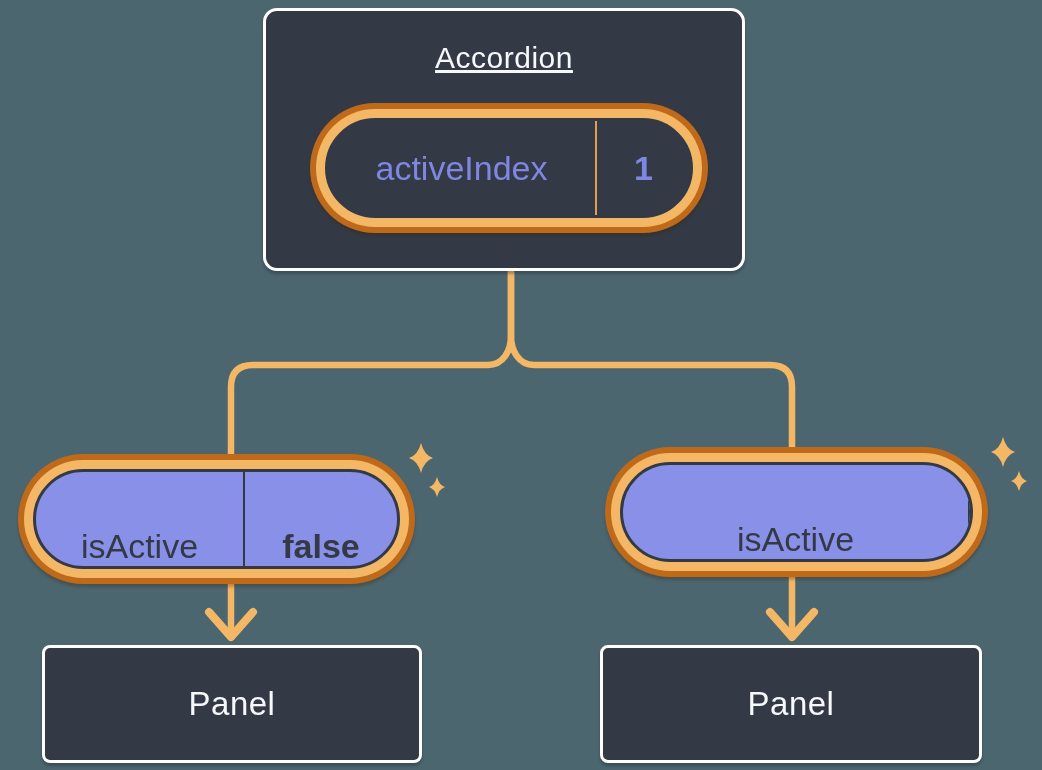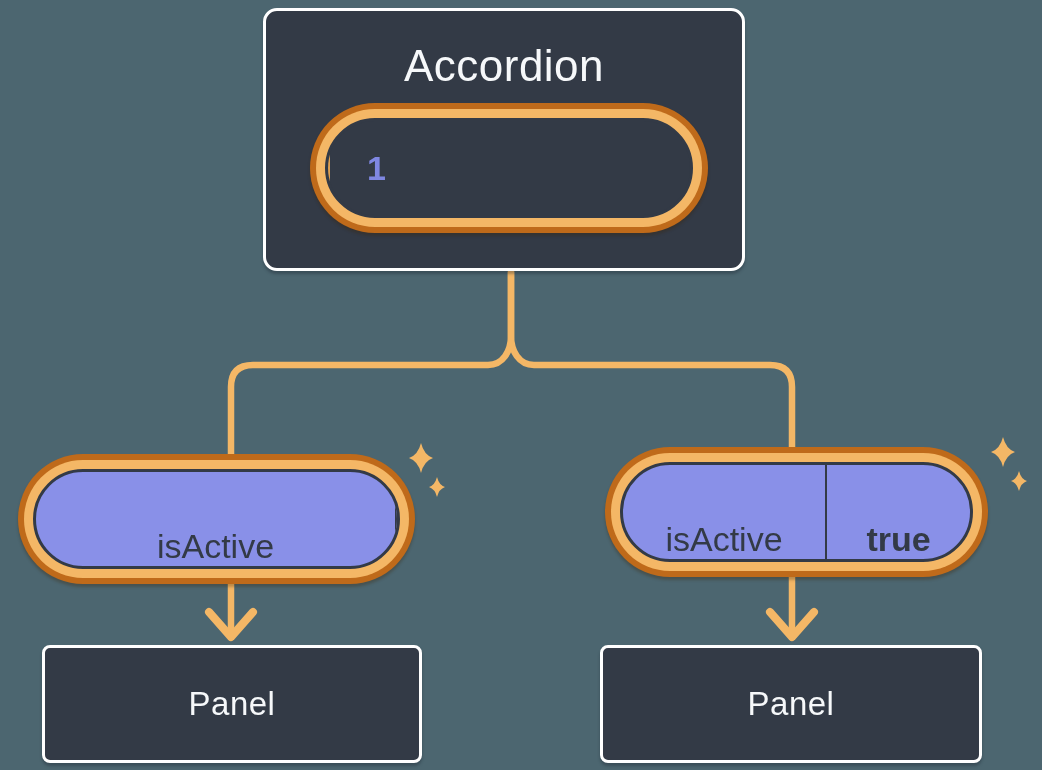--- a/index.html
+++ b/index.html
@@ -28,22 +28,23 @@
     position:absolute;
     background: var(--node-fill);
     border: 3px solid var(--node-border);
     border-radius: 14px;
     box-shadow: 0 3px 3px rgba(25,35,45,0.35);
   }
   .node-root { left:263px; top:8px; width:482px; height:263px; }
   .node-title {
     position:absolute; left:0; right:0; top:30px;
     text-align:center;
-    font-size:44px; color: var(--text-light);
+    font-size:30px; color: var(--text-light);
     letter-spacing: .5px;
+    text-decoration: underline;
   }
   .node-panel {
     display:flex; align-items:center; justify-content:center;
     font-size:33px; color: var(--text-light);
     letter-spacing:.5px;
     border-radius:8px;
   }
   .panel-left  { left:42px;  top:645px; width:380px; height:118px; }
   .panel-right { left:600px; top:645px; width:382px; height:118px; }
 
@@ -107,39 +108,40 @@
   <path fill="#F4B766" d="M 1019 471 Q 1021 479 1027 481 Q 1021 483 1019 491 Q 1017 483 1011 481 Q 1017 479 1019 471 Z"></path>
 </svg>
 
 <div class="node node-root">
   <div class="node-title">Accordion</div>
 </div>
 
 <div class="pill pill-top">
   <div class="pill-mid">
     <div class="pill-body pill-body-dark">
+      <div class="cell cell-name">activeIndex</div>
       <div class="sep sep-orange"></div>
       <div class="cell cell-value">1</div>
     </div>
   </div>
 </div>
 
 <div class="pill pill-left">
   <div class="pill-mid">
     <div class="pill-body pill-body-purple">
       <div class="cell cell-name">isActive</div>
       <div class="sep sep-dark"></div>
+      <div class="cell cell-value">false</div>
     </div>
   </div>
 </div>
 
 <div class="pill pill-right">
   <div class="pill-mid">
     <div class="pill-body pill-body-purple">
       <div class="cell cell-name">isActive</div>
       <div class="sep sep-dark"></div>
-      <div class="cell cell-value">true</div>
     </div>
   </div>
 </div>
 
 <div class="node node-panel panel-left">Panel</div>
 <div class="node node-panel panel-right">Panel</div>
 
 </body></html>

